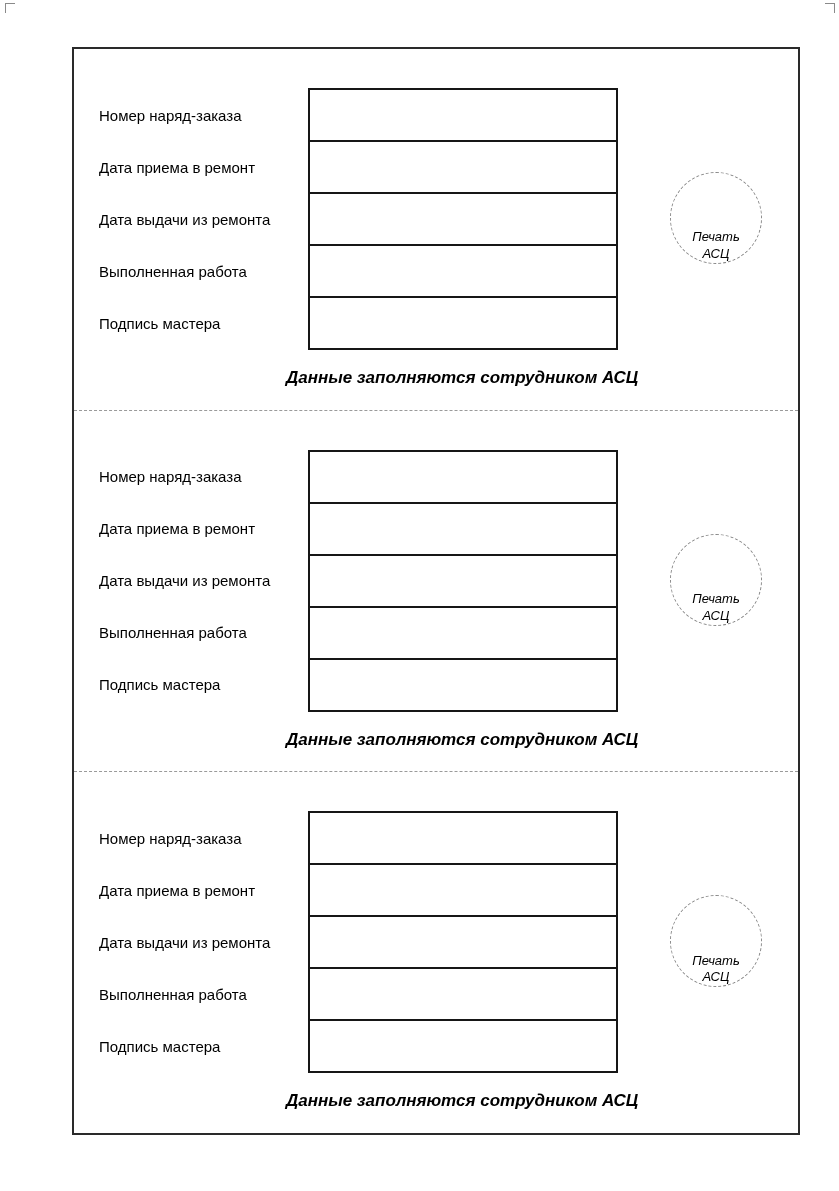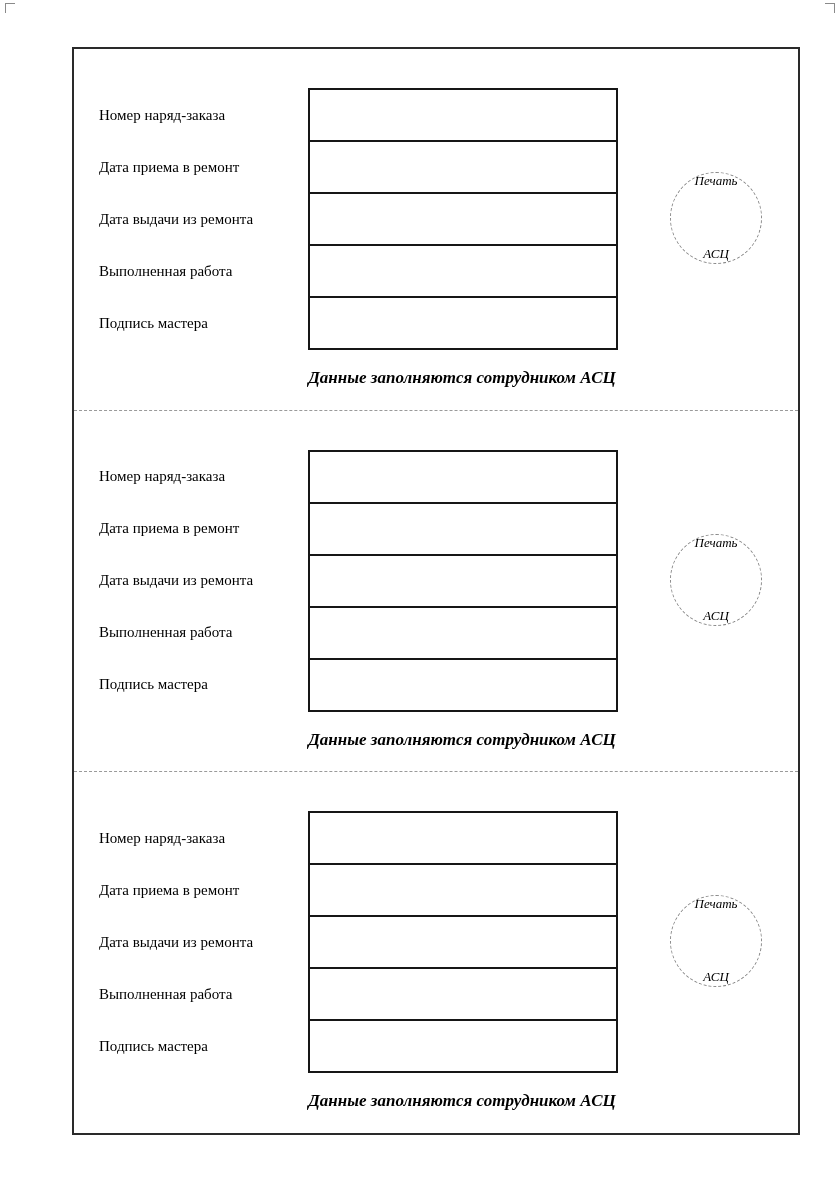--- a/index.html
+++ b/index.html
@@ -5,21 +5,21 @@
   html, body {
     margin: 0;
     padding: 0;
     background: #ffffff;
   }
   .sheet {
     position: relative;
     width: 839px;
     height: 1191px;
     background: #ffffff;
-    font-family: Liberation Serif, serif;
+    font-family: Liberation Sans, sans-serif;
     color: #000000;
     overflow: hidden;
   }
   .cropmark {
     position: absolute;
     width: 9px;
     height: 9px;
   }
   .cropmark.tl {
     left: 5px;
@@ -83,21 +83,21 @@
     left: 596px;
     top: 123px;
     width: 92px;
     height: 92px;
     box-sizing: border-box;
     border: 1px dashed #8a8a8a;
     border-radius: 50%;
     display: flex;
     flex-direction: column;
     align-items: center;
-    justify-content: space-between;
+    justify-content: flex-end;
     font-style: italic;
     font-size: 13px;
     line-height: 1.3;
     text-align: center;
   }
   .caption {
     position: absolute;
     left: 160px;
     width: 456px;
     top: 319px;

